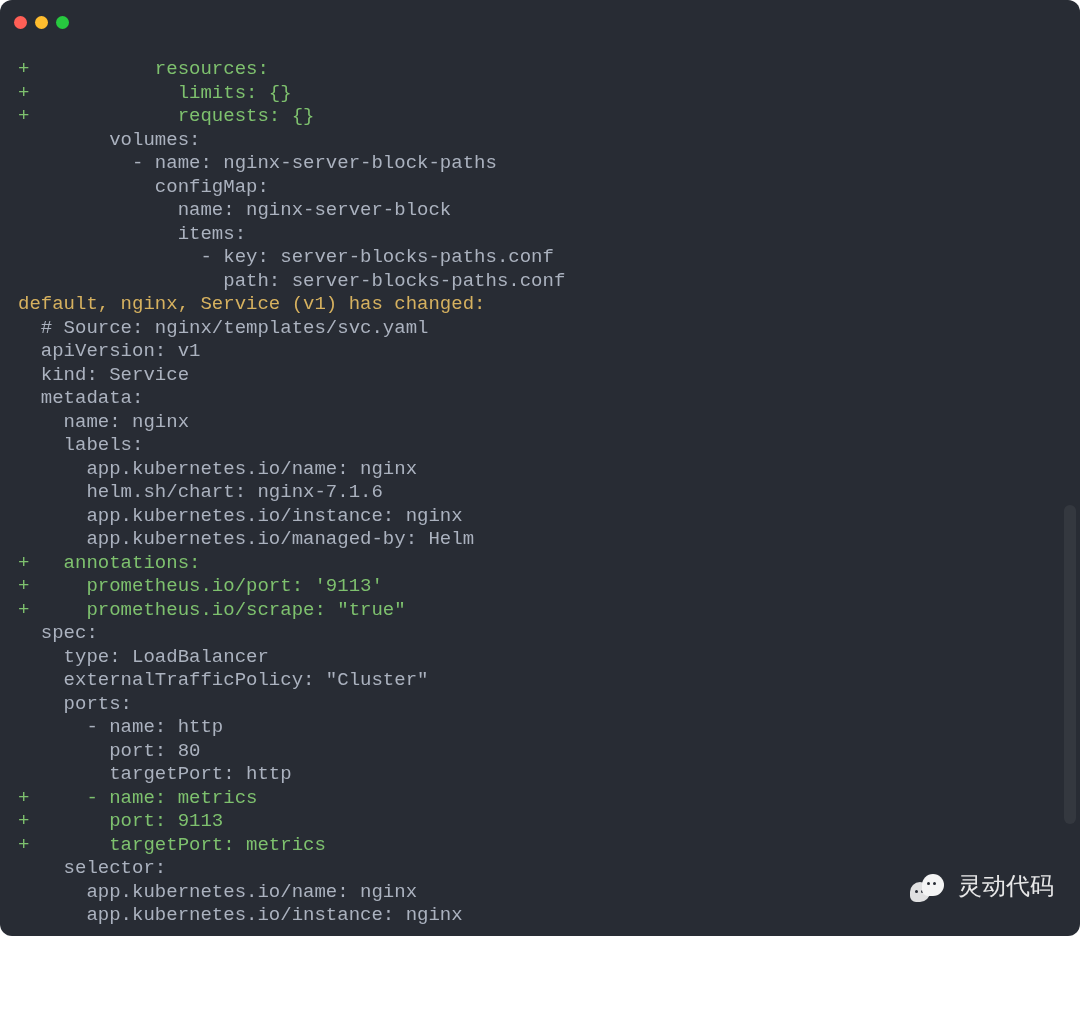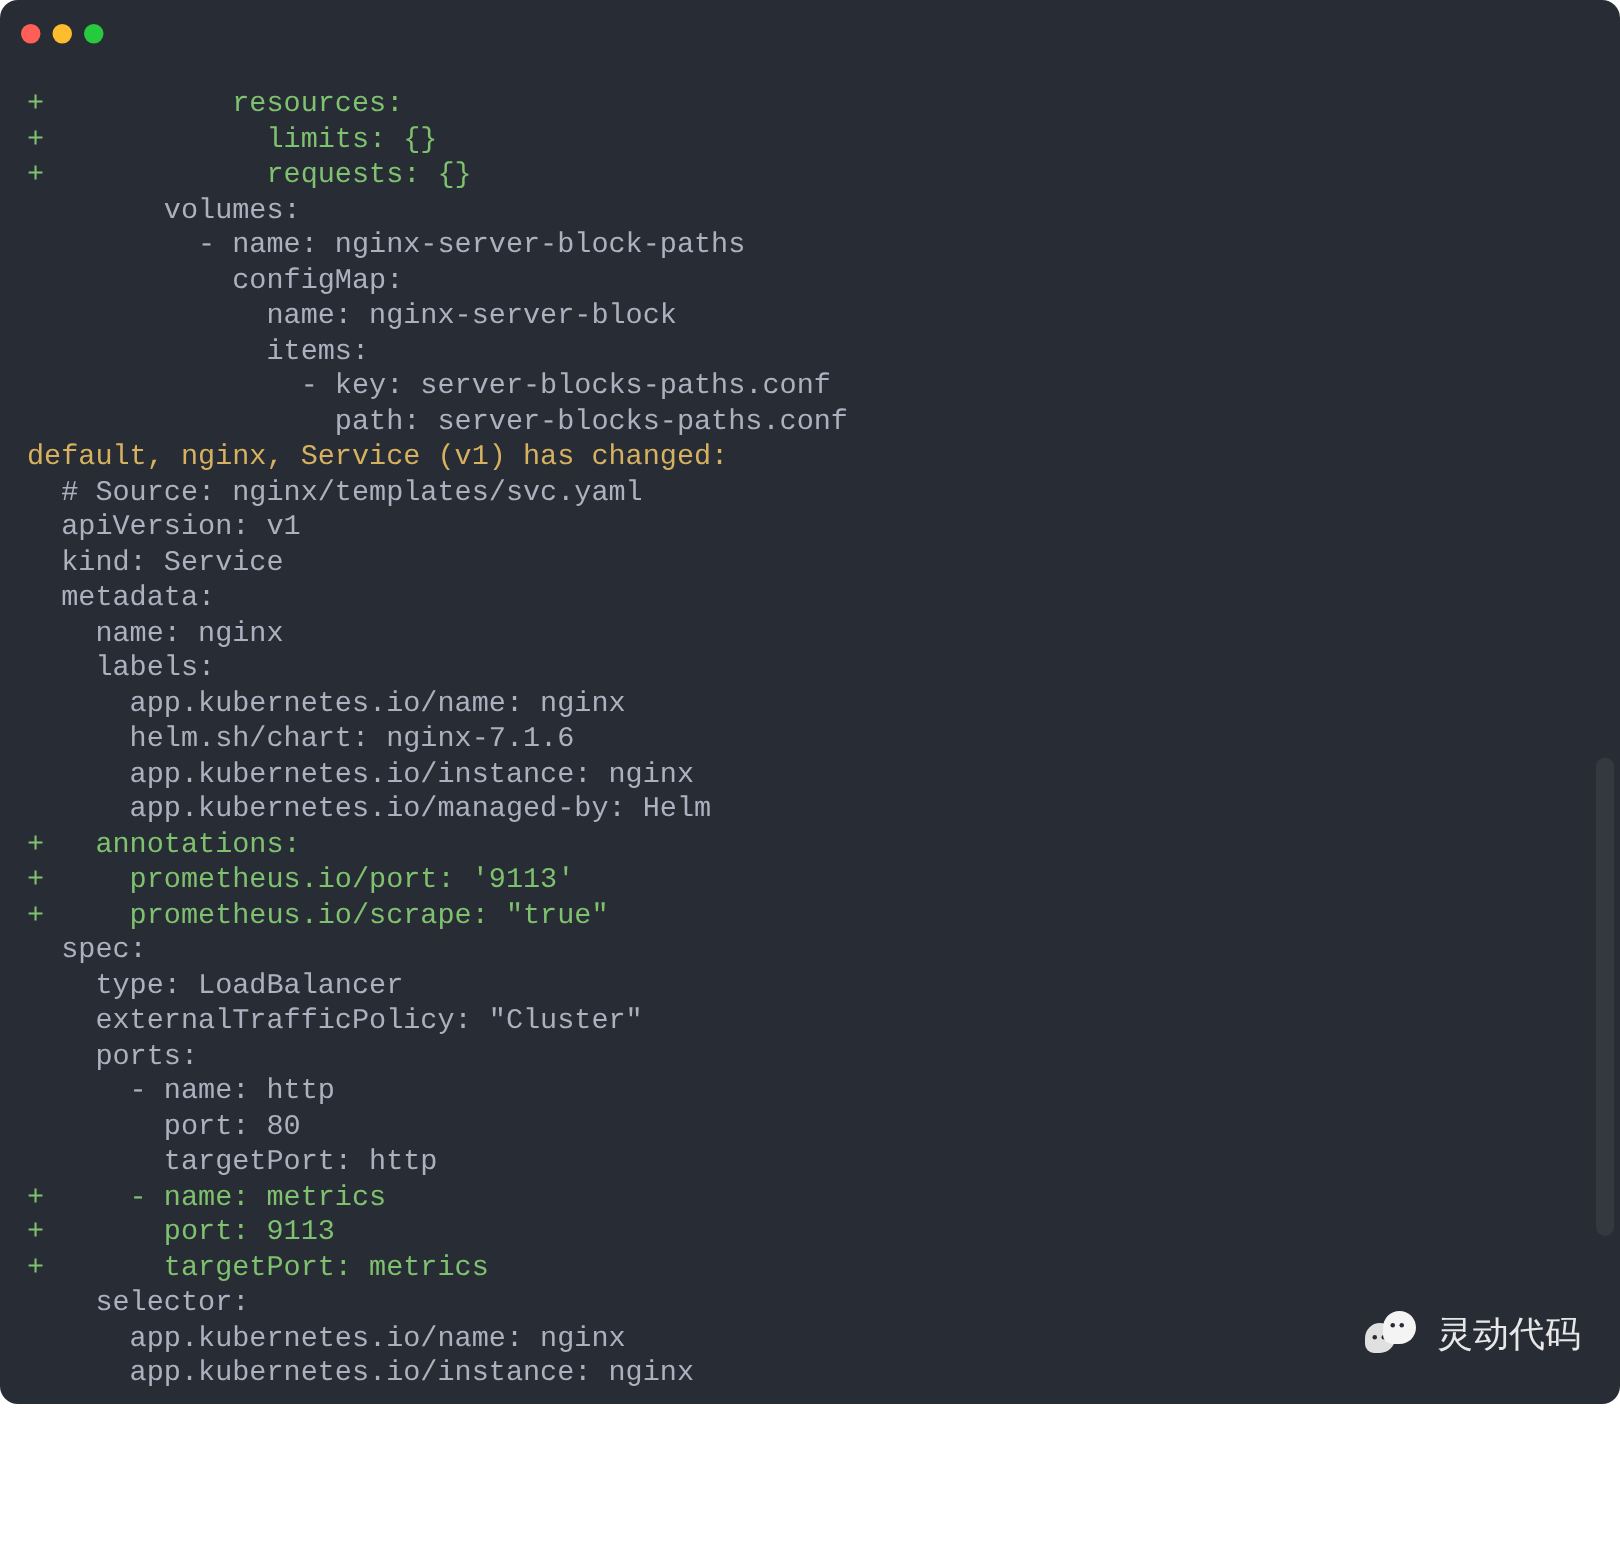--- a/index.html
+++ b/index.html
@@ -70,21 +70,20 @@
     background: #aab1be;
     margin-left: 6px;
     vertical-align: middle;
   }
 
   .watermark {
     position: absolute;
     right: 26px;
     bottom: 30px;
     display: flex;
-    align-items: center;
     gap: 10px;
     color: #f2f2f2;
     font-size: 24px;
     font-family: "PingFang SC","Hiragino Sans GB","Microsoft YaHei",sans-serif;
     opacity: 0.95;
   }
   .watermark .wm-icon {
     width: 38px;
     height: 32px;
     position: relative;

